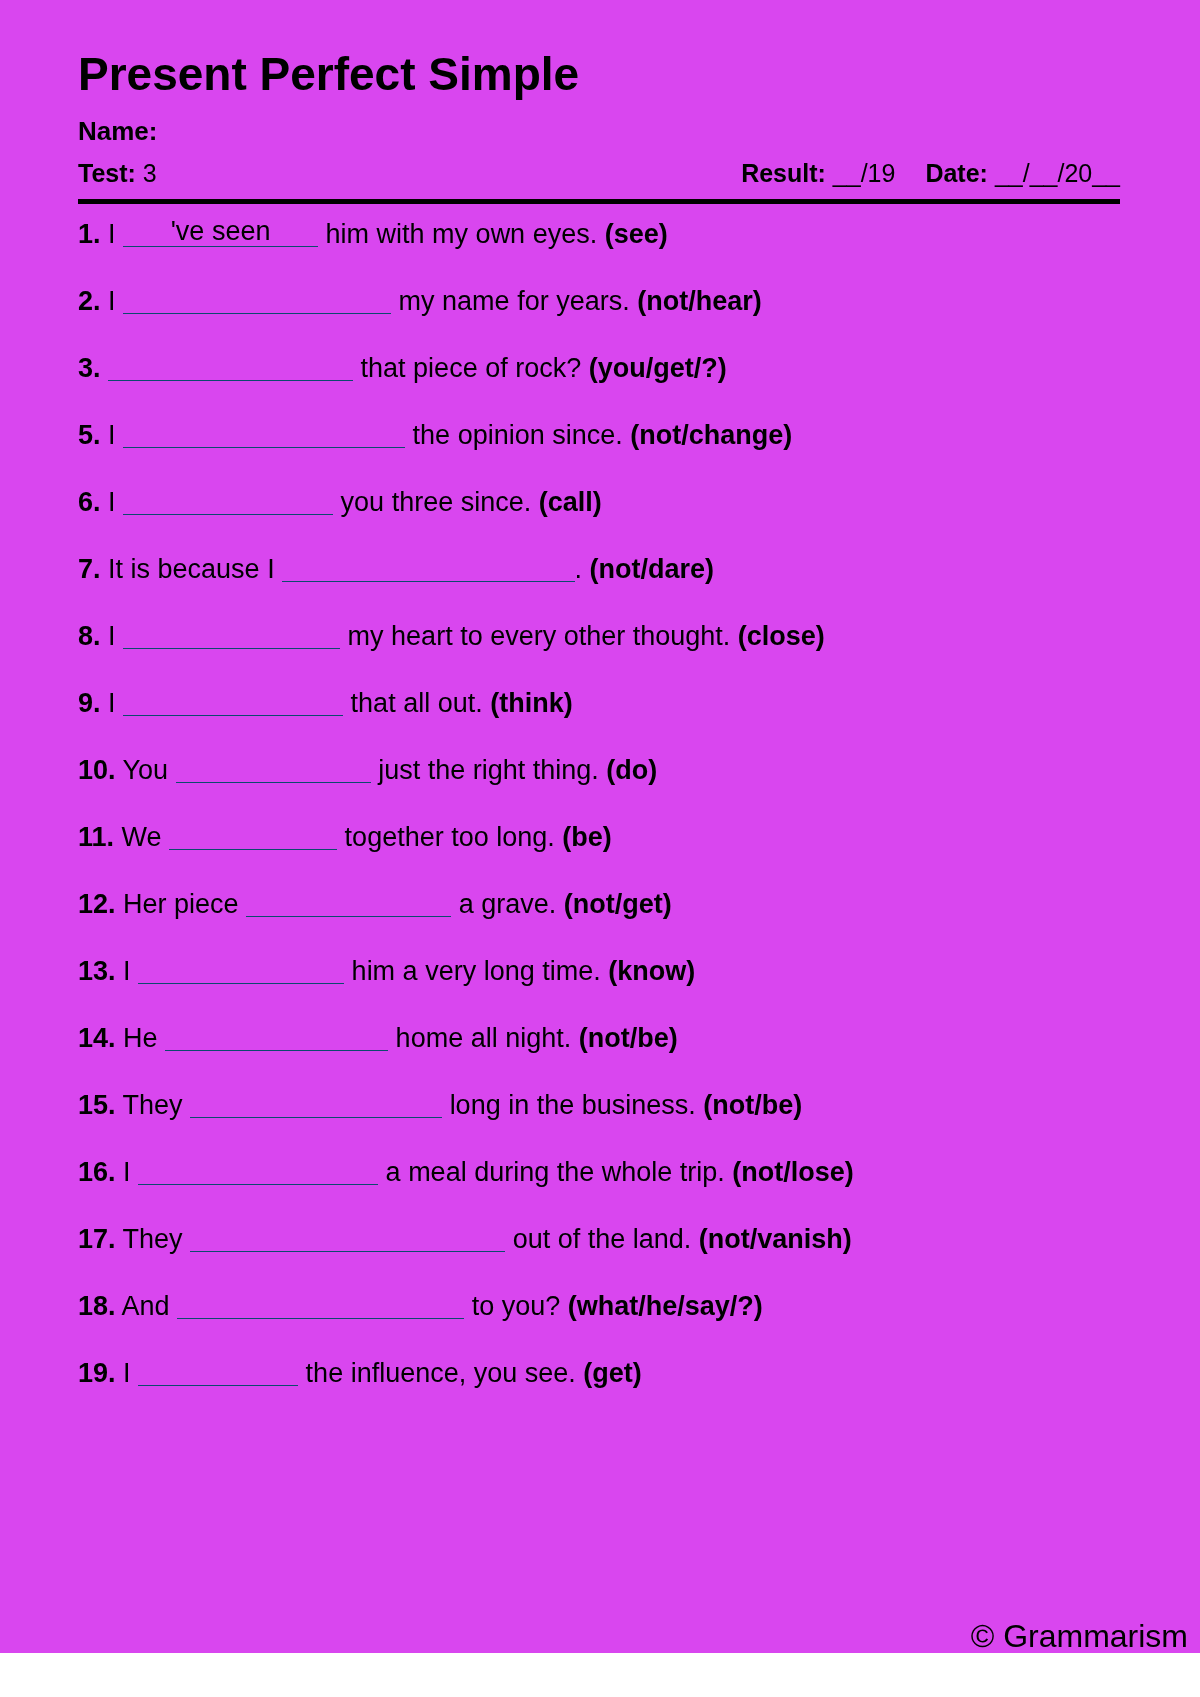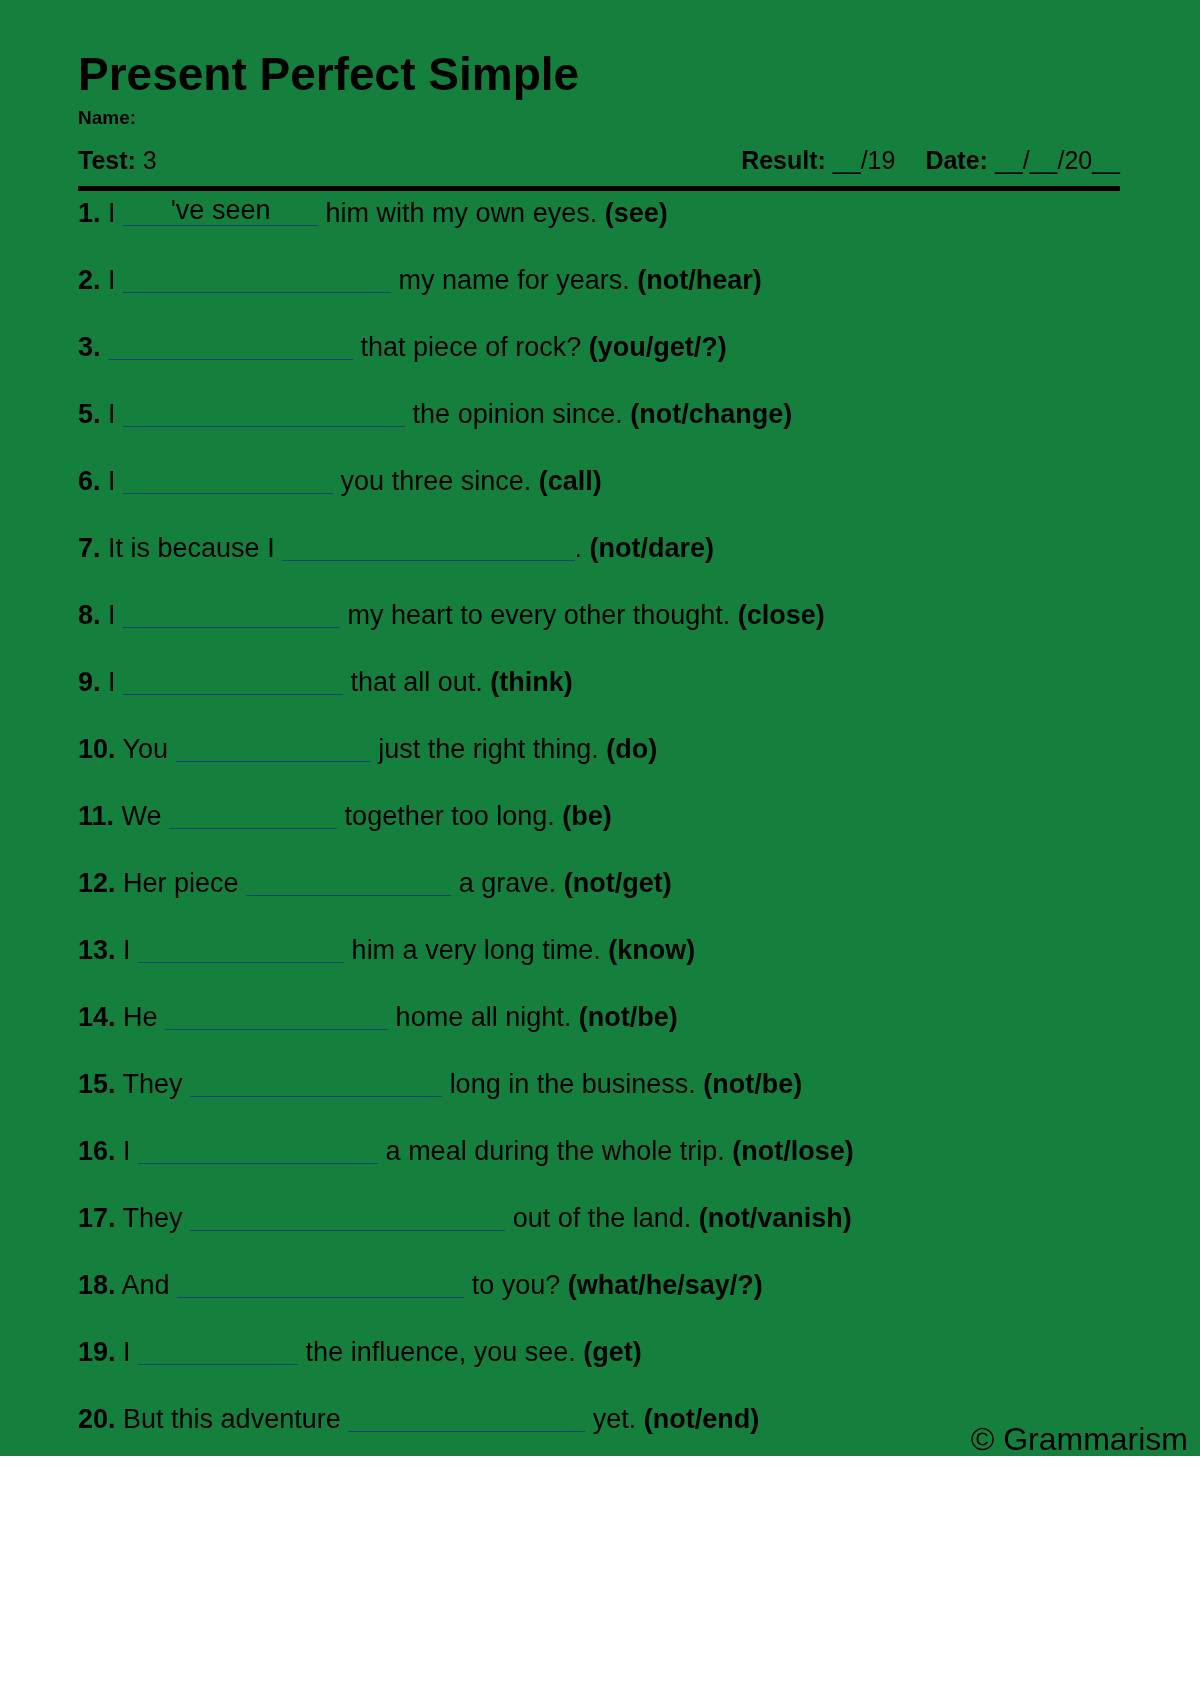--- a/index.html
+++ b/index.html
@@ -5,54 +5,54 @@
   * { box-sizing: border-box; }
   html, body { margin: 0; padding: 0; background: #ffffff; }
   body {
     width: 1200px; height: 1697px;
     font-family: "Liberation Sans", sans-serif;
     color: #000;
     -webkit-font-smoothing: antialiased;
   }
   .page {
     position: relative;
-    width: 1200px; height: 1456px;
+    width: 1200px; height: 1653px;
     padding: 50px 80px 0 78px;
-    background: #15803d;
+    background: #d946ef;
     overflow: hidden;
   }
   .b { font-weight: bold; text-align: center; }
   h1.title {
     margin: 0;
     font-size: 46px;
     line-height: 48px;
     font-weight: bold;
   }
   .name-row {
-    margin-top: 6px;
-    font-size: 19px;
+    margin-top: 19px;
+    font-size: 26px;
     line-height: 28px;
     font-weight: bold;
   }
   .meta-row {
     margin-top: 14px;
     font-size: 25px;
     line-height: 28px;
     display: flex;
     justify-content: space-between;
     align-items: baseline;
   }
   .meta-left { white-space: nowrap; }
   .meta-right { display: flex; gap: 30px; white-space: nowrap; }
   .rule {
     margin-top: 12px;
     height: 5px;
     background: #000;
   }
-  .questions { margin-top: 4px; }
+  .questions { margin-top: 12px; }
   .question {
     font-size: 27px;
     line-height: 33px;
     margin: 0 0 32px 0;
     white-space: nowrap;
   }
   .blank {
     position: relative;
     display: inline-block;
     height: 1em;
@@ -206,23 +206,18 @@
 <span class="blank" style="width: 287px;"><span class="answer"></span></span>
 <span>to you?</span>
 <span class="b">(what/he/say/?)</span></p>
 
   <p class="question"><span class="b">19.</span>
 <span>I</span>
 <span class="blank" style="width: 160px;"><span class="answer"></span></span>
 <span>the influence, you see.</span>
 <span class="b">(get)</span></p>
 
-  <p class="question"><span class="b">20.</span>
-<span>But this adventure</span>
-<span class="blank" style="width: 237px;"><span class="answer"></span></span>
-<span>yet.</span>
-<span class="b">(not/end)</span></p>
 </section>
 
   <footer class="footer">
     <span>© Grammarism</span>
   </footer>
 </main>
 
 </body></html>

